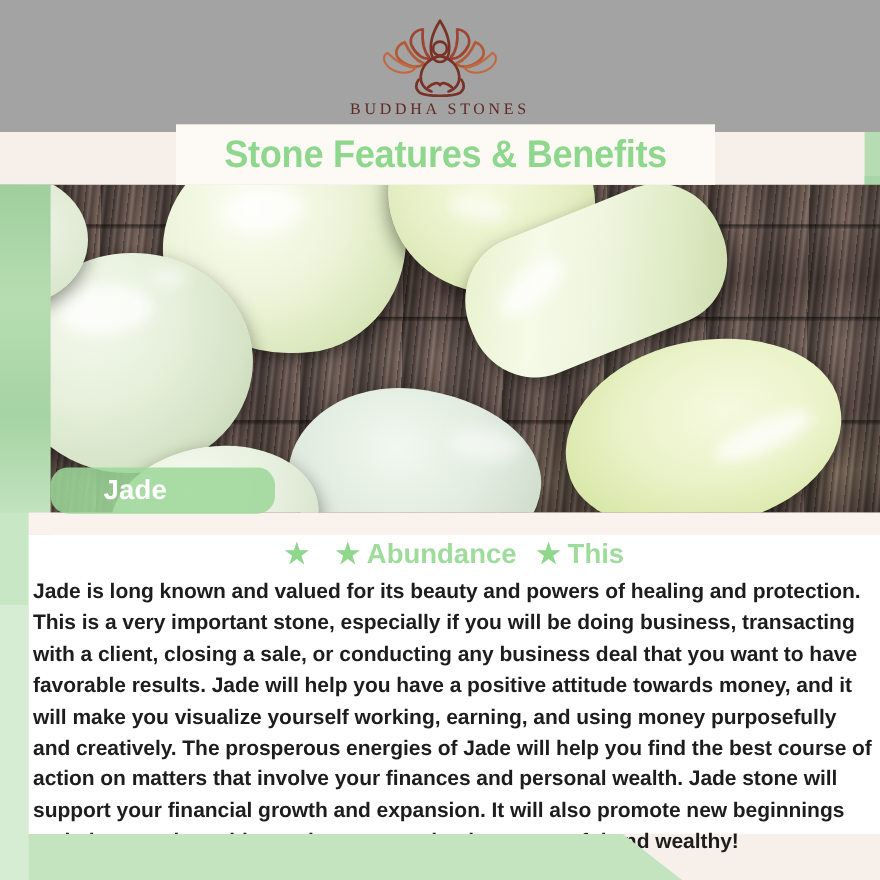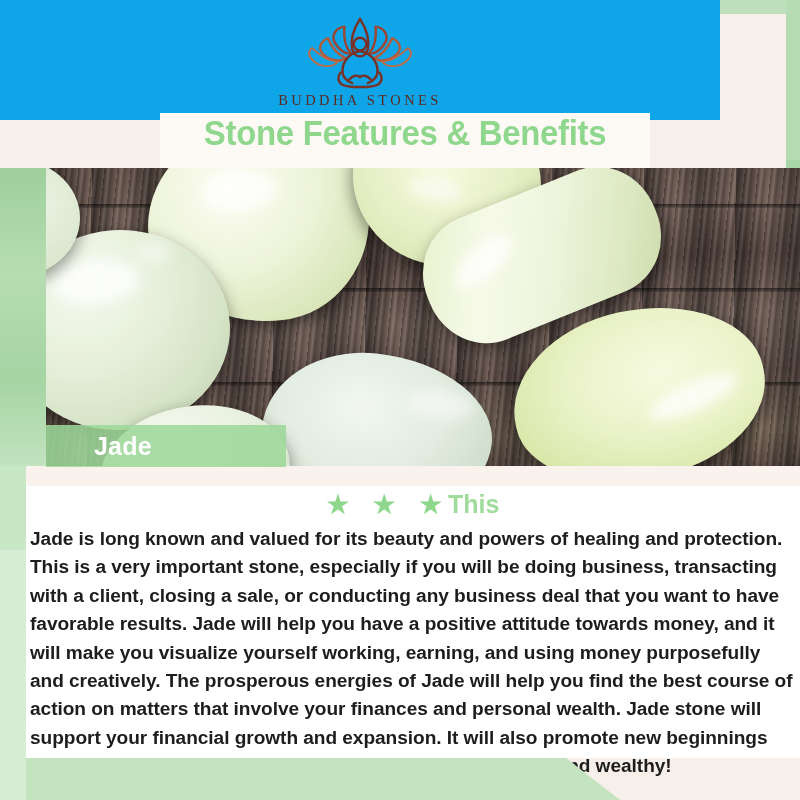--- a/index.html
+++ b/index.html
@@ -37,37 +37,37 @@
     background:#c3e4bf;
     clip-path:polygon(0 0,566px 0,620px 42px,0 42px);
   }
   .frame-bottom-left-strip{
     position:absolute;left:0;bottom:0;width:26px;height:250px;
     background:#d7edd3;
   }
 
   
   .header{
-    position:absolute;left:0;top:0;width:720px;height:120px;
-    background:#0ea5e9;
+    position:absolute;left:0;top:0;width:800px;height:120px;
+    background:#a3a3a3;
     display:flex;align-items:center;justify-content:center;
   }
   .logo-wrap{display:flex;flex-direction:column;align-items:center;}
   .logo-mark{width:150px;height:78px;display:block;}
   .logo-word{
     margin-top:2px;
     font-family:"Liberation Serif", serif;
     font-size:14.5px;letter-spacing:3.4px;color:#5d2a22;font-weight:400;
   }
 
   
   .title-band{
     position:absolute;left:160px;top:113px;width:490px;height:55px;
     background:#fdfaf6;
-    display:flex;align-items:flex-start;justify-content:center;
+    display:flex;align-items:center;justify-content:center;
     z-index:4;
   }
   .title-text{
     font-family:"Liberation Sans Narrow","Liberation Sans", sans-serif;
     font-weight:bold;font-size:35px;color:#8ed78d;
     letter-spacing:-.3px;white-space:nowrap;
     transform:scaleX(.94);
   }
 
   
@@ -91,24 +91,25 @@
     background:linear-gradient(180deg,rgba(0,0,0,.55),rgba(0,0,0,.15));
   }
   .stone{
     position:absolute;
     box-shadow:0 6px 16px rgba(0,0,0,.42);
   }
   .s-hi{position:absolute;border-radius:50%;filter:blur(6px);background:rgba(255,255,255,.75);}
 
   
   .jade-label{
-    position:absolute;left:46px;top:425px;width:240px;height:42px;
+    position:absolute;left:46px;top:425px;width:204px;height:42px;
     background:rgba(156,215,152,.86);
     display:flex;align-items:center;
     z-index:5;
+    border-radius:16px;
   }
   .jade-label span{
     margin-left:48px;color:#ffffff;font-size:25px;font-weight:bold;
     letter-spacing:.2px;
   }
 
   
   .cream-strip{
     position:absolute;left:26px;top:466px;width:774px;height:20px;
     background:#faf2ec;
@@ -234,20 +235,21 @@
 
   <div class="cream-strip"></div>
 
   <div class="content">
     <div class="benefits">
       <div class="benefit">
         <span class="star">★</span>
       </div>
       <div class="benefit">
         <span class="star">★</span>
+        <span>Abundance</span>
       </div>
       <div class="benefit">
         <span class="star">★</span>
         <span>This</span>
       </div>
     </div>
     <p class="body-text">Jade is long known and valued for its beauty and powers of healing and protection. This is a very important stone, especially if you will be doing business, transacting with a client, closing a sale, or conducting any business deal that you want to have favorable results. Jade will help you have a positive attitude towards money, and it will make you visualize yourself working, earning, and using money purposefully and creatively. The prosperous energies of Jade will help you find the best course of action on matters that involve your finances and personal wealth. Jade stone will support your financial growth and expansion. It will also promote new beginnings and give you the guidance that you need to be successful and wealthy!</p>
   </div>
 
   <div class="frame-bottom"></div>

